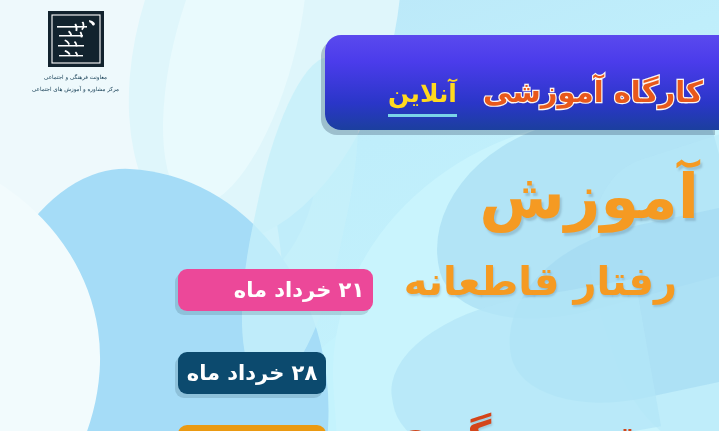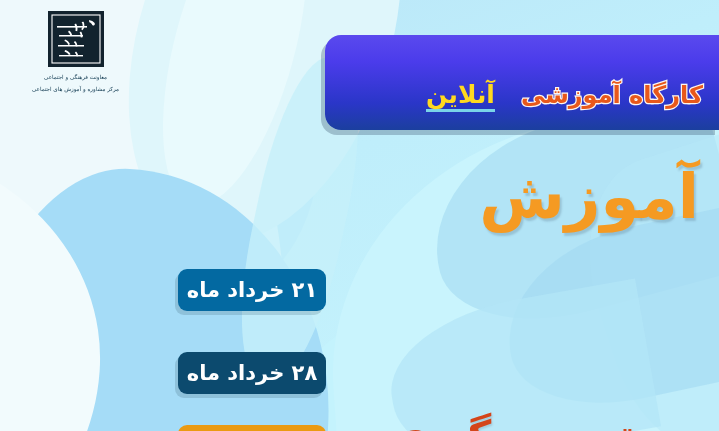--- a/index.html
+++ b/index.html
@@ -214,35 +214,35 @@
     overflow: hidden;
   }
   .banner-inner {
     display: flex;
     align-items: baseline;
     gap: 26px;
     direction: rtl;
     padding-top: 26px;
   }
   .banner-title {
-    font-size: 24px;
+    font-size: 29px;
     font-weight: bold;
     color: #e8581b;
     -webkit-text-stroke: 2.4px #fdf6f0;
     paint-order: stroke fill;
     letter-spacing: -0.5px;
     white-space: nowrap;
     text-align: right;
   }
   .banner-sub {
     font-size: 25px;
     font-weight: bold;
     color: #ffd91f;
     border-bottom: 3px solid #7ad4e8;
-    padding-bottom: 0;
+    padding-bottom: 6px;
     white-space: nowrap;
   }
 
   
   .time-box {
     position: absolute;
     left: 52px;
     top: 187px;
     width: 198px;
     height: 50px;
@@ -273,21 +273,21 @@
     justify-content: center;
     box-shadow: -3px 4px 0 rgba(40,70,90,.18);
   }
   .badge-text {
     color: #ffffff;
     font-size: 21px;
     font-weight: bold;
     white-space: nowrap;
     letter-spacing: .2px;
   }
-  .badge-1 { top: 269px; background: #0369a1; }
+  .badge-1 { top: 269px; background: #ec4899; padding-left: 47px; }
   .badge-2 { top: 352px; background: #0c4a6e; }
   .badge-3 { top: 425px; background: #eb9a12; }
 
   
   .head {
     position: absolute;
     right: 20px;
     font-weight: bold;
     white-space: nowrap;
     text-align: left;
@@ -379,15 +379,16 @@
     <span class="badge-text">۲۱ خرداد ماه</span>
   </div>
   <div class="badge badge-2">
     <span class="badge-text">۲۸ خرداد ماه</span>
   </div>
   <div class="badge badge-3">
     
   </div>
 
   <div class="head head-1">آموزش</div>
+  <div class="head head-2">رفتار قاطعانه</div>
   <div class="head head-4">و تصمیم گیری</div>
 
 </div>
 
 </body></html>

